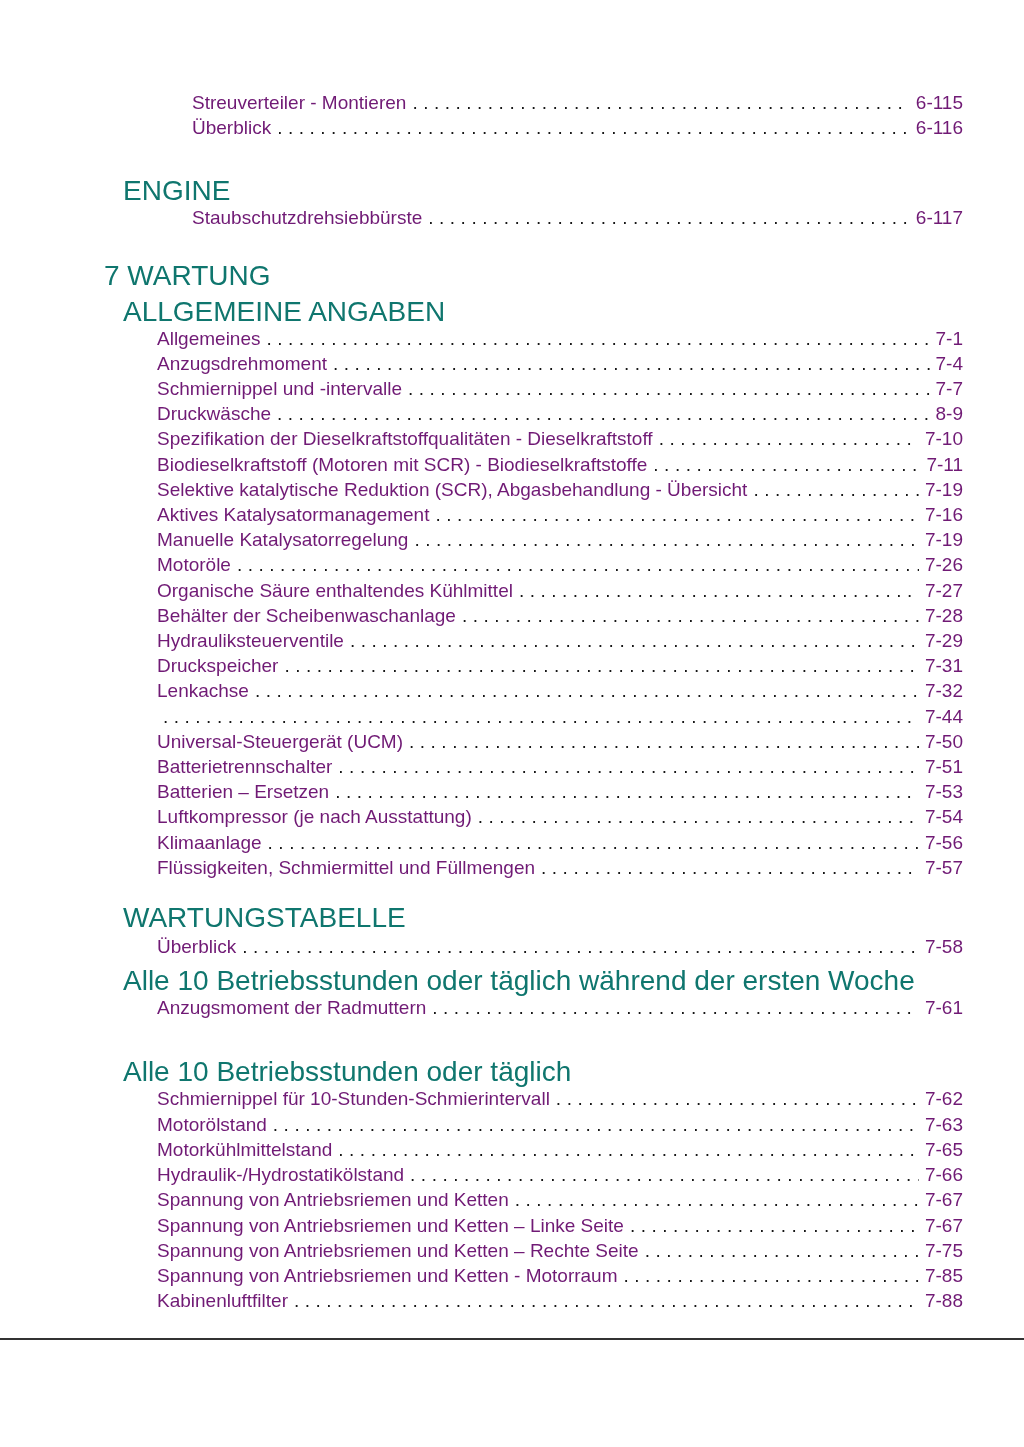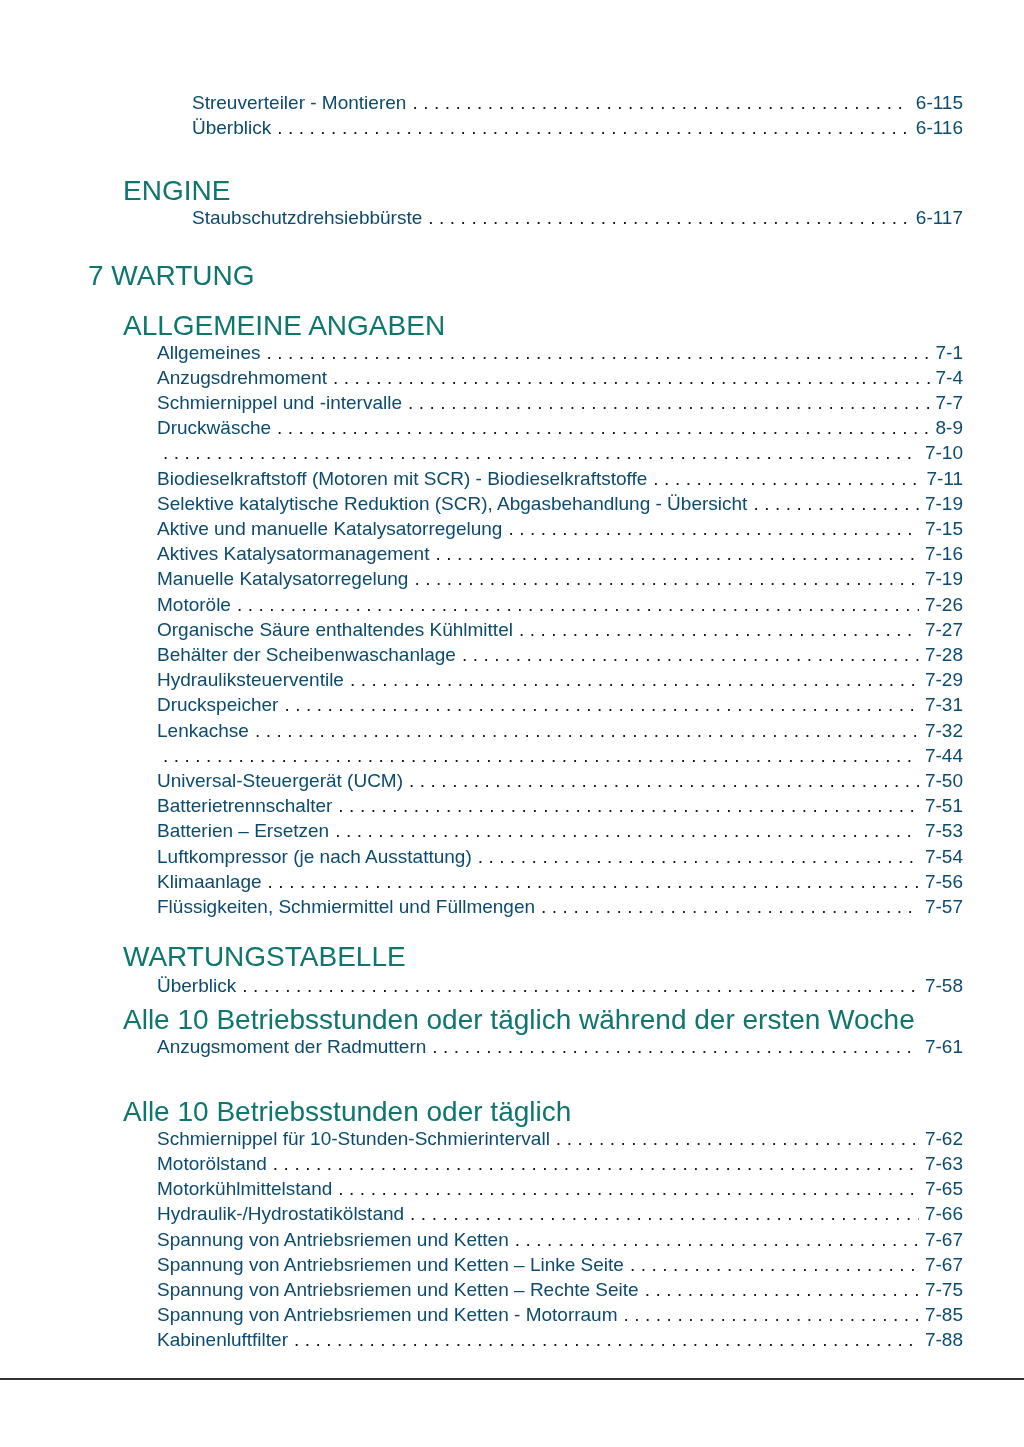--- a/index.html
+++ b/index.html
@@ -25,32 +25,32 @@
     padding: 90px 61px 0 88px;
   }
   
   .heading {
     font-size: 28px;
     line-height: 28px;
     letter-spacing: 0;
     white-space: nowrap;
     color: #0f766e;
   }
-  .heading.chapter { margin-left: 0; }
+  .heading.chapter { margin-left: 16px; }
   .heading.section { margin-left: 35px; }
   
   .entries { margin: 0; }
   .entries.indent-a { margin-left: 104px; }
   .entries.indent-b { margin-left: 69px; }
   .entry {
     display: flex;
     align-items: baseline;
     font-size: 19px;
     line-height: 25.2px;
-    color: #0c4a6e;
+    color: #701a75;
   }
   .entry .t {
     white-space: nowrap;
     flex: 0 0 auto;
   }
   .entry .dots {
     flex: 1 1 auto;
     overflow: hidden;
     white-space: nowrap;
     margin: 0 6px 0 6px;
@@ -61,21 +61,21 @@
     content: "..........................................................................................................................................................................";
   }
   .entry .p {
     flex: 0 0 auto;
     white-space: nowrap;
     text-align: right;
   }
   
   .blk1  { margin-top: 37px; }  
   .blk3  { margin-top: 31px; }  
-  .blk4  { margin-top: 22px; }  
+  .blk4  { margin-top: 8px; }  
   .blk6  { margin-top: 24px; }  
   .blk7  { margin-top: 2px;  }
   .blk8  { margin-top: 8px;  }  
   .blk10 { margin-top: 38px; }  
   
   .footer-rule {
     border: none;
     border-top: 2.5px solid #333333;
     margin: 25px 0 0 0;
   }
@@ -122,37 +122,33 @@
           <span class="t">Schmiernippel und -intervalle</span>
           <span class="dots"></span>
           <span class="p">7-7</span>
         </div>
         <div class="entry">
           <span class="t">Druckwäsche</span>
           <span class="dots"></span>
           <span class="p">8-9</span>
         </div>
         <div class="entry">
+          <span class="t">Spezifikation der Dieselkraftstoffqualitäten - Dieselkraftstoff</span>
           <span class="dots"></span>
           <span class="p">7-10</span>
         </div>
         <div class="entry">
           <span class="t">Biodieselkraftstoff (Motoren mit SCR) - Biodieselkraftstoffe</span>
           <span class="dots"></span>
           <span class="p">7-11</span>
         </div>
         <div class="entry">
           <span class="t">Selektive katalytische Reduktion (SCR), Abgasbehandlung - Übersicht</span>
           <span class="dots"></span>
           <span class="p">7-19</span>
-        </div>
-        <div class="entry">
-          <span class="t">Aktive und manuelle Katalysatorregelung</span>
-          <span class="dots"></span>
-          <span class="p">7-15</span>
         </div>
         <div class="entry">
           <span class="t">Aktives Katalysatormanagement</span>
           <span class="dots"></span>
           <span class="p">7-16</span>
         </div>
         <div class="entry">
           <span class="t">Manuelle Katalysatorregelung</span>
           <span class="dots"></span>
           <span class="p">7-19</span>

